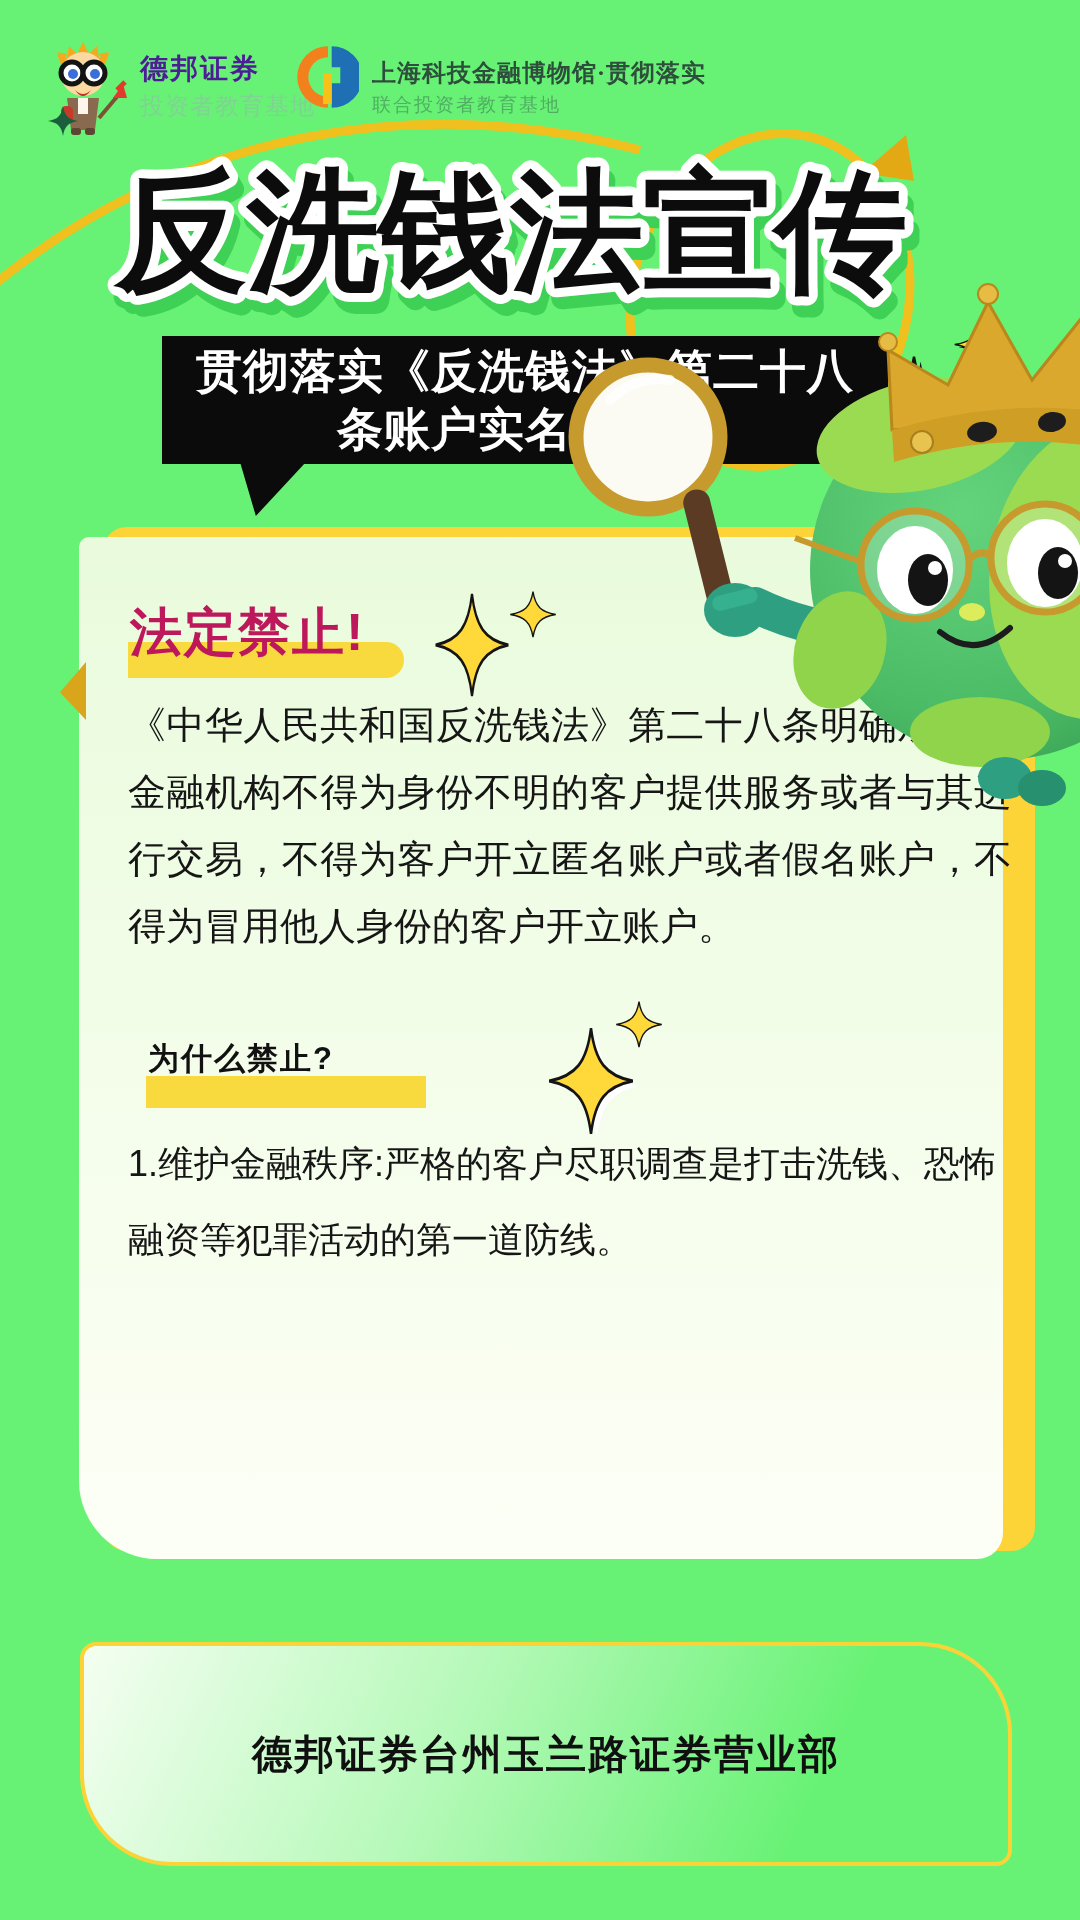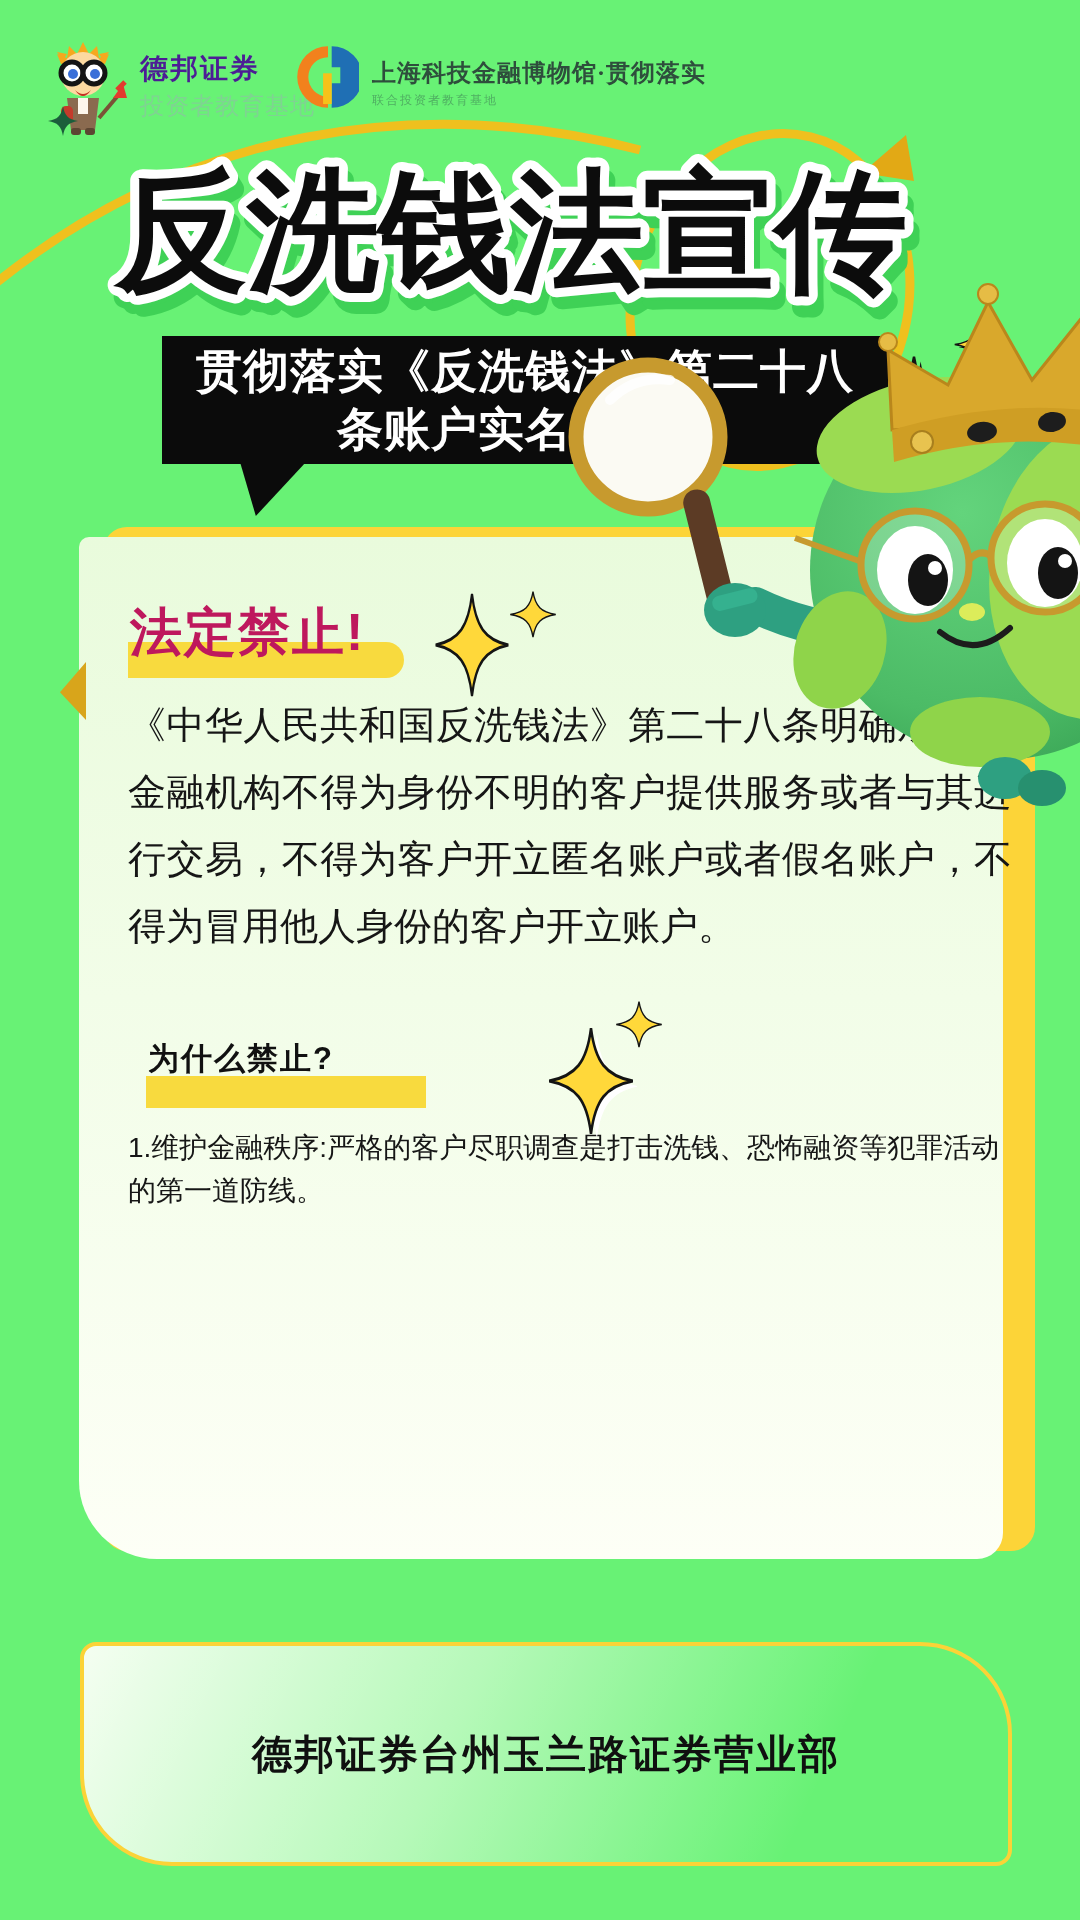--- a/index.html
+++ b/index.html
@@ -5,21 +5,21 @@
   html,body{margin:0;padding:0;background:#444;}
   .poster{position:relative;width:1080px;height:1920px;background:#68f275;overflow:hidden;
     font-family:"Liberation Sans",sans-serif;margin:0 auto;}
   .abs{position:absolute;}
 
   
   .brand-name{left:140px;top:50px;font-size:28px;font-weight:bold;color:#4c1d95;letter-spacing:2px;}
   .brand-sub{left:140px;top:90px;font-size:24px;color:#7fd392;letter-spacing:1px;}
   .museum-title{left:372px;top:57px;font-size:24px;font-weight:bold;color:#2e4e3c;
     font-family:"Liberation Serif",serif;letter-spacing:1px;}
-  .museum-sub{left:372px;top:92px;font-size:12px;color:#4fae62;letter-spacing:2px;
+  .museum-sub{left:372px;top:92px;font-size:19px;color:#4fae62;letter-spacing:2px;
     font-family:"Liberation Serif",serif;}
 
   
   .banner{left:162px;top:336px;width:726px;height:128px;background:#0b0b0b;
     display:flex;flex-direction:column;align-items:center;justify-content:center;z-index:4;}
   .banner div{color:#ffffff;font-size:46px;font-weight:bold;line-height:58px;letter-spacing:1px;white-space:nowrap;}
   .banner-tail{left:240px;top:462px;width:66px;height:54px;background:#0b0b0b;
     clip-path:polygon(0 0,100% 0,24% 100%);z-index:4;}
 
   
@@ -29,21 +29,21 @@
     border-radius:10px 10px 26px 78px;}
   .gold-tri{left:60px;top:662px;width:26px;height:58px;background:#d8a51b;
     clip-path:polygon(100% 0,100% 100%,0 52%);z-index:3;}
 
   .h1-wrap{left:130px;top:598px;z-index:3;font-size:52px;font-weight:900;color:#be185d;letter-spacing:2px;}
   .hl1{left:128px;top:642px;width:276px;height:36px;background:#f8da3e;border-radius:0 18px 18px 0;z-index:2;}
   .para{left:128px;top:692px;width:884px;font-size:38px;line-height:67px;color:#161616;
     font-weight:500;z-index:3;text-align:justify;}
   .h2-wrap{left:148px;top:1038px;z-index:3;font-size:31px;font-weight:900;color:#111;letter-spacing:2px;}
   .hl2{left:146px;top:1076px;width:280px;height:32px;background:#f8da3e;z-index:2;}
-  .list{left:128px;top:1126px;width:884px;font-size:28px;line-height:43px;color:#161616;
+  .list{left:128px;top:1126px;width:884px;font-size:36px;line-height:76px;color:#161616;
     font-weight:500;z-index:3;}
 
   
   .footer-box{left:80px;top:1642px;width:924px;height:216px;border:4px solid #fbd337;
     border-radius:16px 92px 16px 92px;
     background:linear-gradient(115deg,rgba(252,255,248,0.95) 0%,rgba(245,255,240,0.55) 40%,rgba(160,245,170,0) 78%);
     display:flex;align-items:center;justify-content:center;}
   .footer-box div{font-size:40px;font-weight:bold;color:#101010;letter-spacing:2px;}
 
   .spark{z-index:5;}

